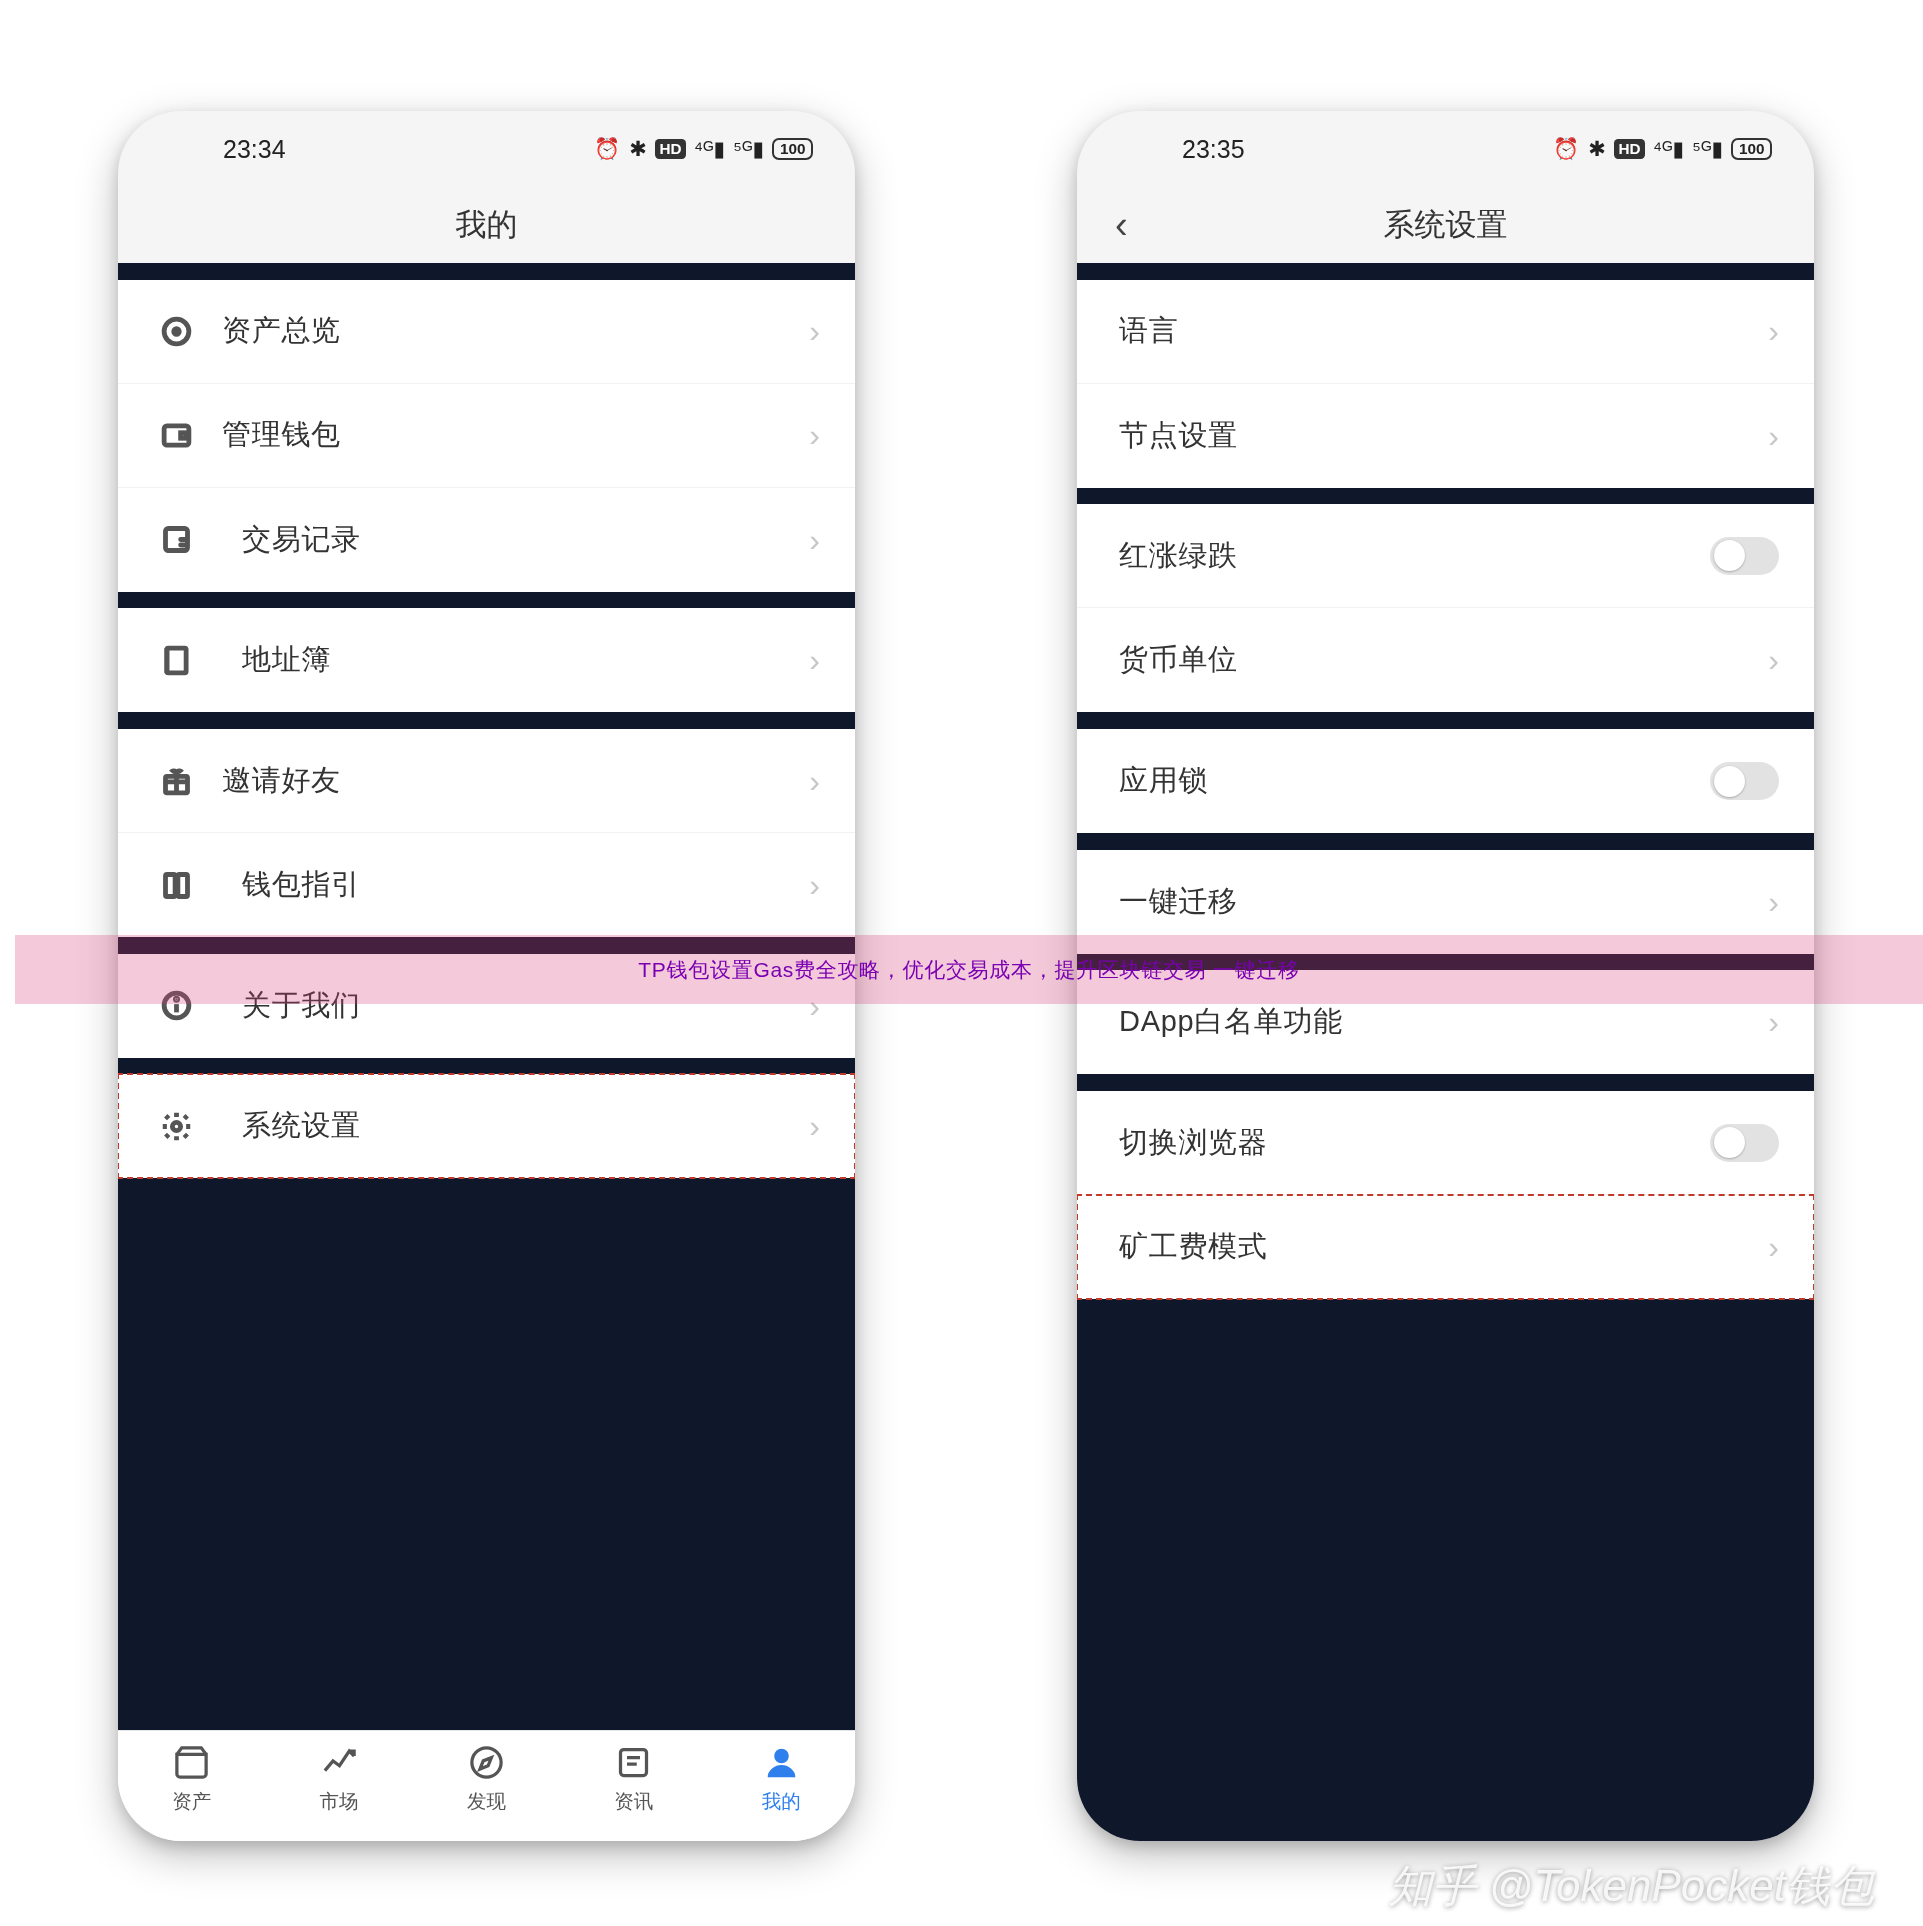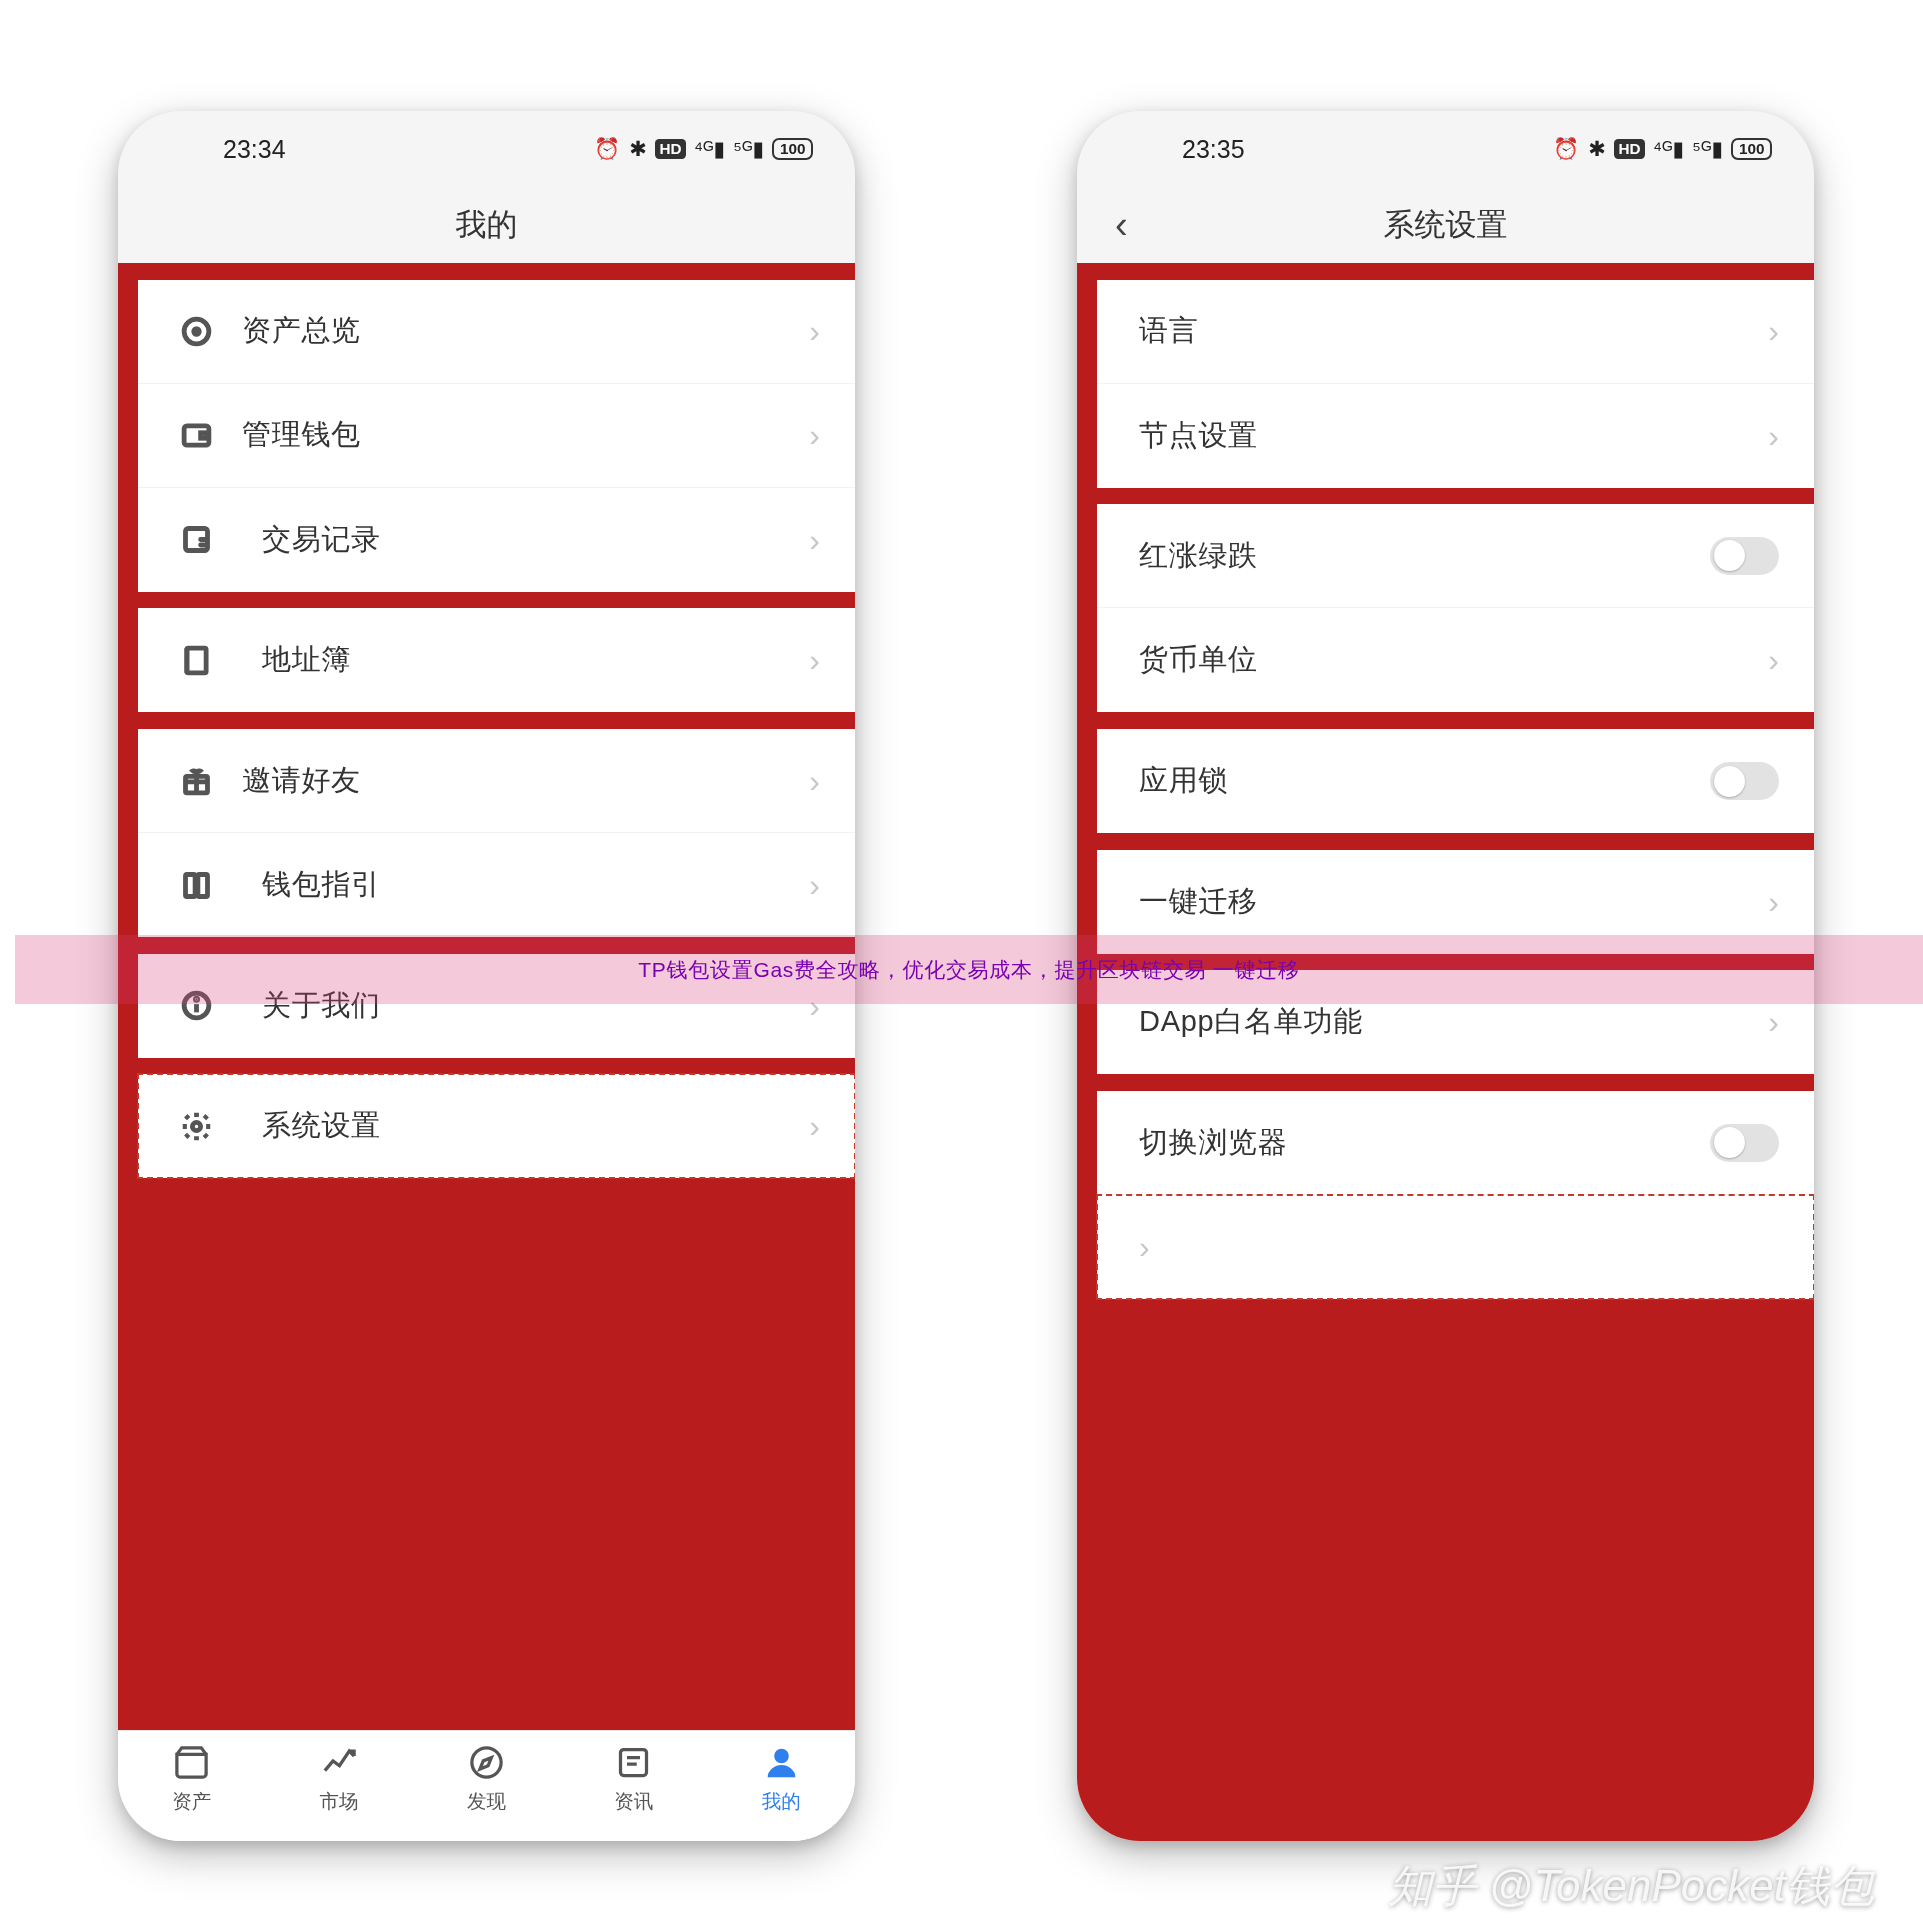--- a/index.html
+++ b/index.html
@@ -56,23 +56,22 @@
     left: 38px;
     top: 50%;
     transform: translateY(-50%);
     font-size: 38px;
     line-height: 1;
     color: #444;
   }
   
   .content {
     flex: 1;
-    background: #b91c1c;
+    background: #0f172a;
     overflow: hidden;
-    padding-left: 20px;
   }
   .group {
     background: #fff;
     margin-top: 16.7px;
   }
   .phone-left .group:first-child { margin-top: 16.7px; }
   .row {
     display: flex;
     align-items: center;
     height: 104px;
@@ -388,20 +387,21 @@
         <span class="label">DApp白名单功能</span>
         <span class="trail">›</span>
       </div>
     </div>
     <div class="group">
       <div class="row">
         <span class="label">切换浏览器</span>
         <span class="toggle"></span>
       </div>
       <div class="row highlight-box">
+        <span class="label">矿工费模式</span>
         <span class="trail">›</span>
       </div>
     </div>
   </div>
 </div>
 
 <div class="overlay-banner">
   <span>TP钱包设置Gas费全攻略，优化交易成本，提升区块链交易   一键迁移</span>
 </div>
 

